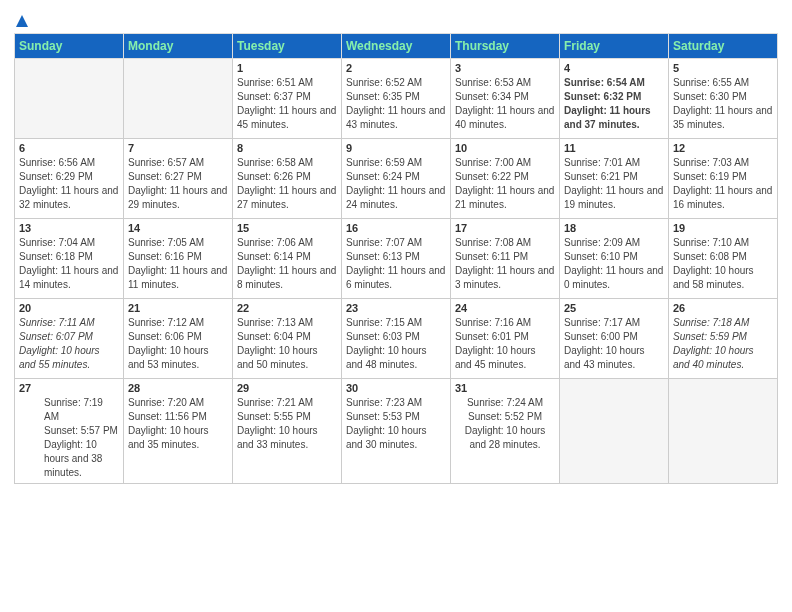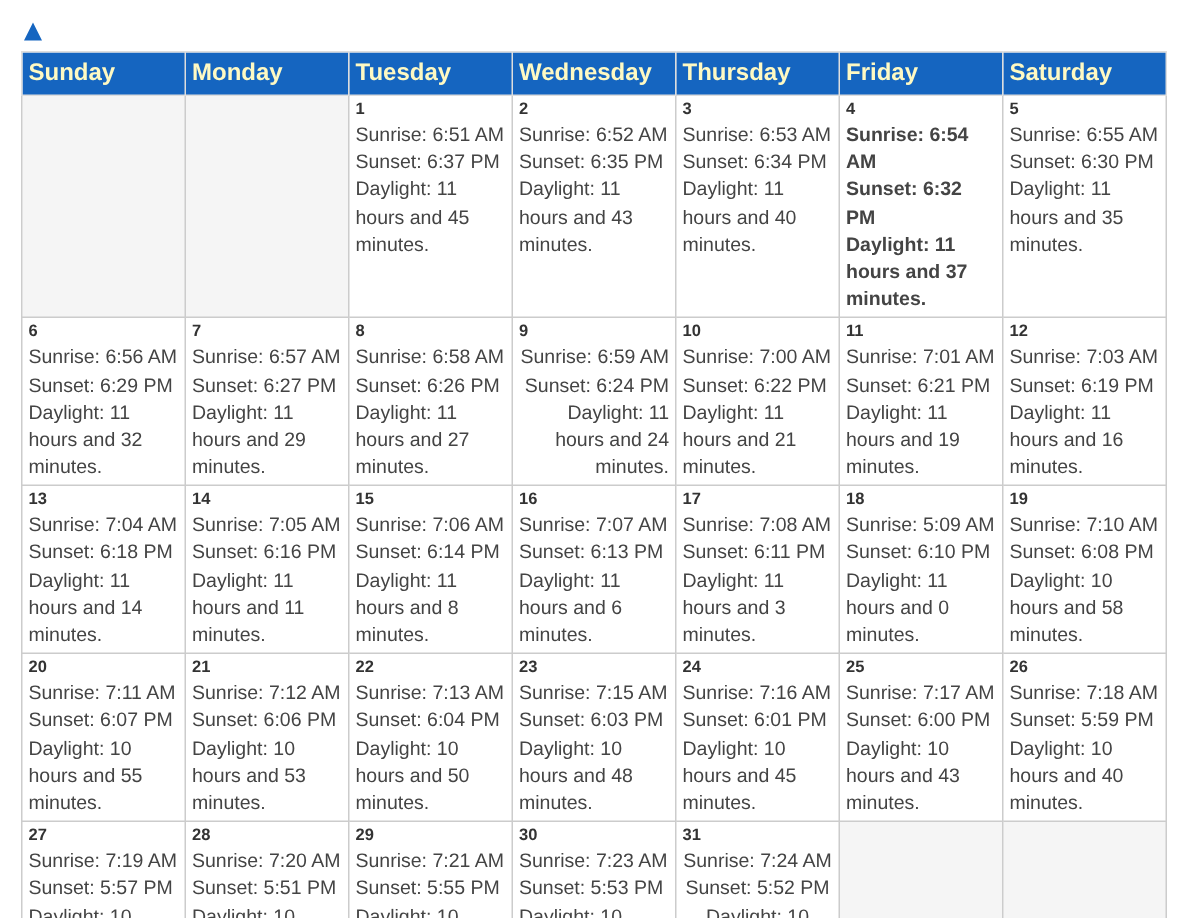--- a/index.html
+++ b/index.html
@@ -42,22 +42,22 @@
       font-size: 14px;
       color: #555;
     }
     table {
       width: 100%;
       border-collapse: collapse;
       table-layout: fixed;
     }
     th {
       background-color: #1565c0;
-      color: #fef9c3;
-      font-size: 16px;
+      color: #86efac;
+      font-size: 12px;
       font-weight: bold;
       padding: 5px 4px;
       text-align: left;
       border: 1px solid #ddd;
       margin-left: 20px;
     }
     td {
       vertical-align: top;
       border: 1px solid #ccc;
       padding: 3px 4px;
@@ -70,21 +70,21 @@
       background: #f5f5f5;
     }
     .day-num {
       font-size: 11px;
       font-weight: bold;
       color: #333;
       display: block;
       margin-bottom: 2px;
     }
     .day-info {
-      font-size: 13px;
+      font-size: 10px;
       color: #444;
       line-height: 1.4;
     }
   </style>
 </head>
 <body>
 
 <div class="container">
   <div class="header-row">
     <div class="logo">
@@ -165,21 +165,21 @@
 Daylight: 11 hours and 29 minutes.</div>
           </td>
           <td>
             <span class="day-num">8</span>
             <div class="day-info" style="white-space: pre-line;">Sunrise: 6:58 AM
 Sunset: 6:26 PM
 Daylight: 11 hours and 27 minutes.</div>
           </td>
           <td>
             <span class="day-num">9</span>
-            <div class="day-info" style="white-space: pre-line; text-align: right;">Sunrise: 6:59 AM
+            <div class="day-info" style="white-space: pre-line;">Sunrise: 6:59 AM
 Sunset: 6:24 PM
 Daylight: 11 hours and 24 minutes.</div>
           </td>
           <td>
             <span class="day-num">10</span>
             <div class="day-info" style="white-space: pre-line;">Sunrise: 7:00 AM
 Sunset: 6:22 PM
 Daylight: 11 hours and 21 minutes.</div>
           </td>
           <td>
@@ -221,35 +221,35 @@
 Daylight: 11 hours and 6 minutes.</div>
           </td>
           <td>
             <span class="day-num">17</span>
             <div class="day-info" style="white-space: pre-line;">Sunrise: 7:08 AM
 Sunset: 6:11 PM
 Daylight: 11 hours and 3 minutes.</div>
           </td>
           <td>
             <span class="day-num">18</span>
-            <div class="day-info" style="white-space: pre-line;">Sunrise: 5:09 AM
+            <div class="day-info" style="white-space: pre-line;">Sunrise: 2:09 AM
 Sunset: 6:10 PM
 Daylight: 11 hours and 0 minutes.</div>
           </td>
           <td>
             <span class="day-num">19</span>
             <div class="day-info" style="white-space: pre-line;">Sunrise: 7:10 AM
 Sunset: 6:08 PM
 Daylight: 10 hours and 58 minutes.</div>
           </td>
         </tr>
         <tr>
           <td>
             <span class="day-num">20</span>
-            <div class="day-info" style="white-space: pre-line;">Sunrise: 7:11 AM
+            <div class="day-info" style="white-space: pre-line; font-style: italic;">Sunrise: 7:11 AM
 Sunset: 6:07 PM
 Daylight: 10 hours and 55 minutes.</div>
           </td>
           <td>
             <span class="day-num">21</span>
             <div class="day-info" style="white-space: pre-line;">Sunrise: 7:12 AM
 Sunset: 6:06 PM
 Daylight: 10 hours and 53 minutes.</div>
           </td>
           <td>
@@ -271,36 +271,36 @@
 Daylight: 10 hours and 45 minutes.</div>
           </td>
           <td>
             <span class="day-num">25</span>
             <div class="day-info" style="white-space: pre-line;">Sunrise: 7:17 AM
 Sunset: 6:00 PM
 Daylight: 10 hours and 43 minutes.</div>
           </td>
           <td>
             <span class="day-num">26</span>
-            <div class="day-info" style="white-space: pre-line;">Sunrise: 7:18 AM
+            <div class="day-info" style="white-space: pre-line; font-style: italic;">Sunrise: 7:18 AM
 Sunset: 5:59 PM
 Daylight: 10 hours and 40 minutes.</div>
           </td>
         </tr>
         <tr>
           <td>
             <span class="day-num">27</span>
-            <div class="day-info" style="white-space: pre-line;">Sunrise: 7:19 AM
+            <div class="day-info" style="white-space: pre-line; margin-left: 25px;">Sunrise: 7:19 AM
 Sunset: 5:57 PM
 Daylight: 10 hours and 38 minutes.</div>
           </td>
           <td>
             <span class="day-num">28</span>
             <div class="day-info" style="white-space: pre-line;">Sunrise: 7:20 AM
-Sunset: 5:51 PM
+Sunset: 11:56 PM
 Daylight: 10 hours and 35 minutes.</div>
           </td>
           <td>
             <span class="day-num">29</span>
             <div class="day-info" style="white-space: pre-line;">Sunrise: 7:21 AM
 Sunset: 5:55 PM
 Daylight: 10 hours and 33 minutes.</div>
           </td>
           <td>
             <span class="day-num">30</span>

